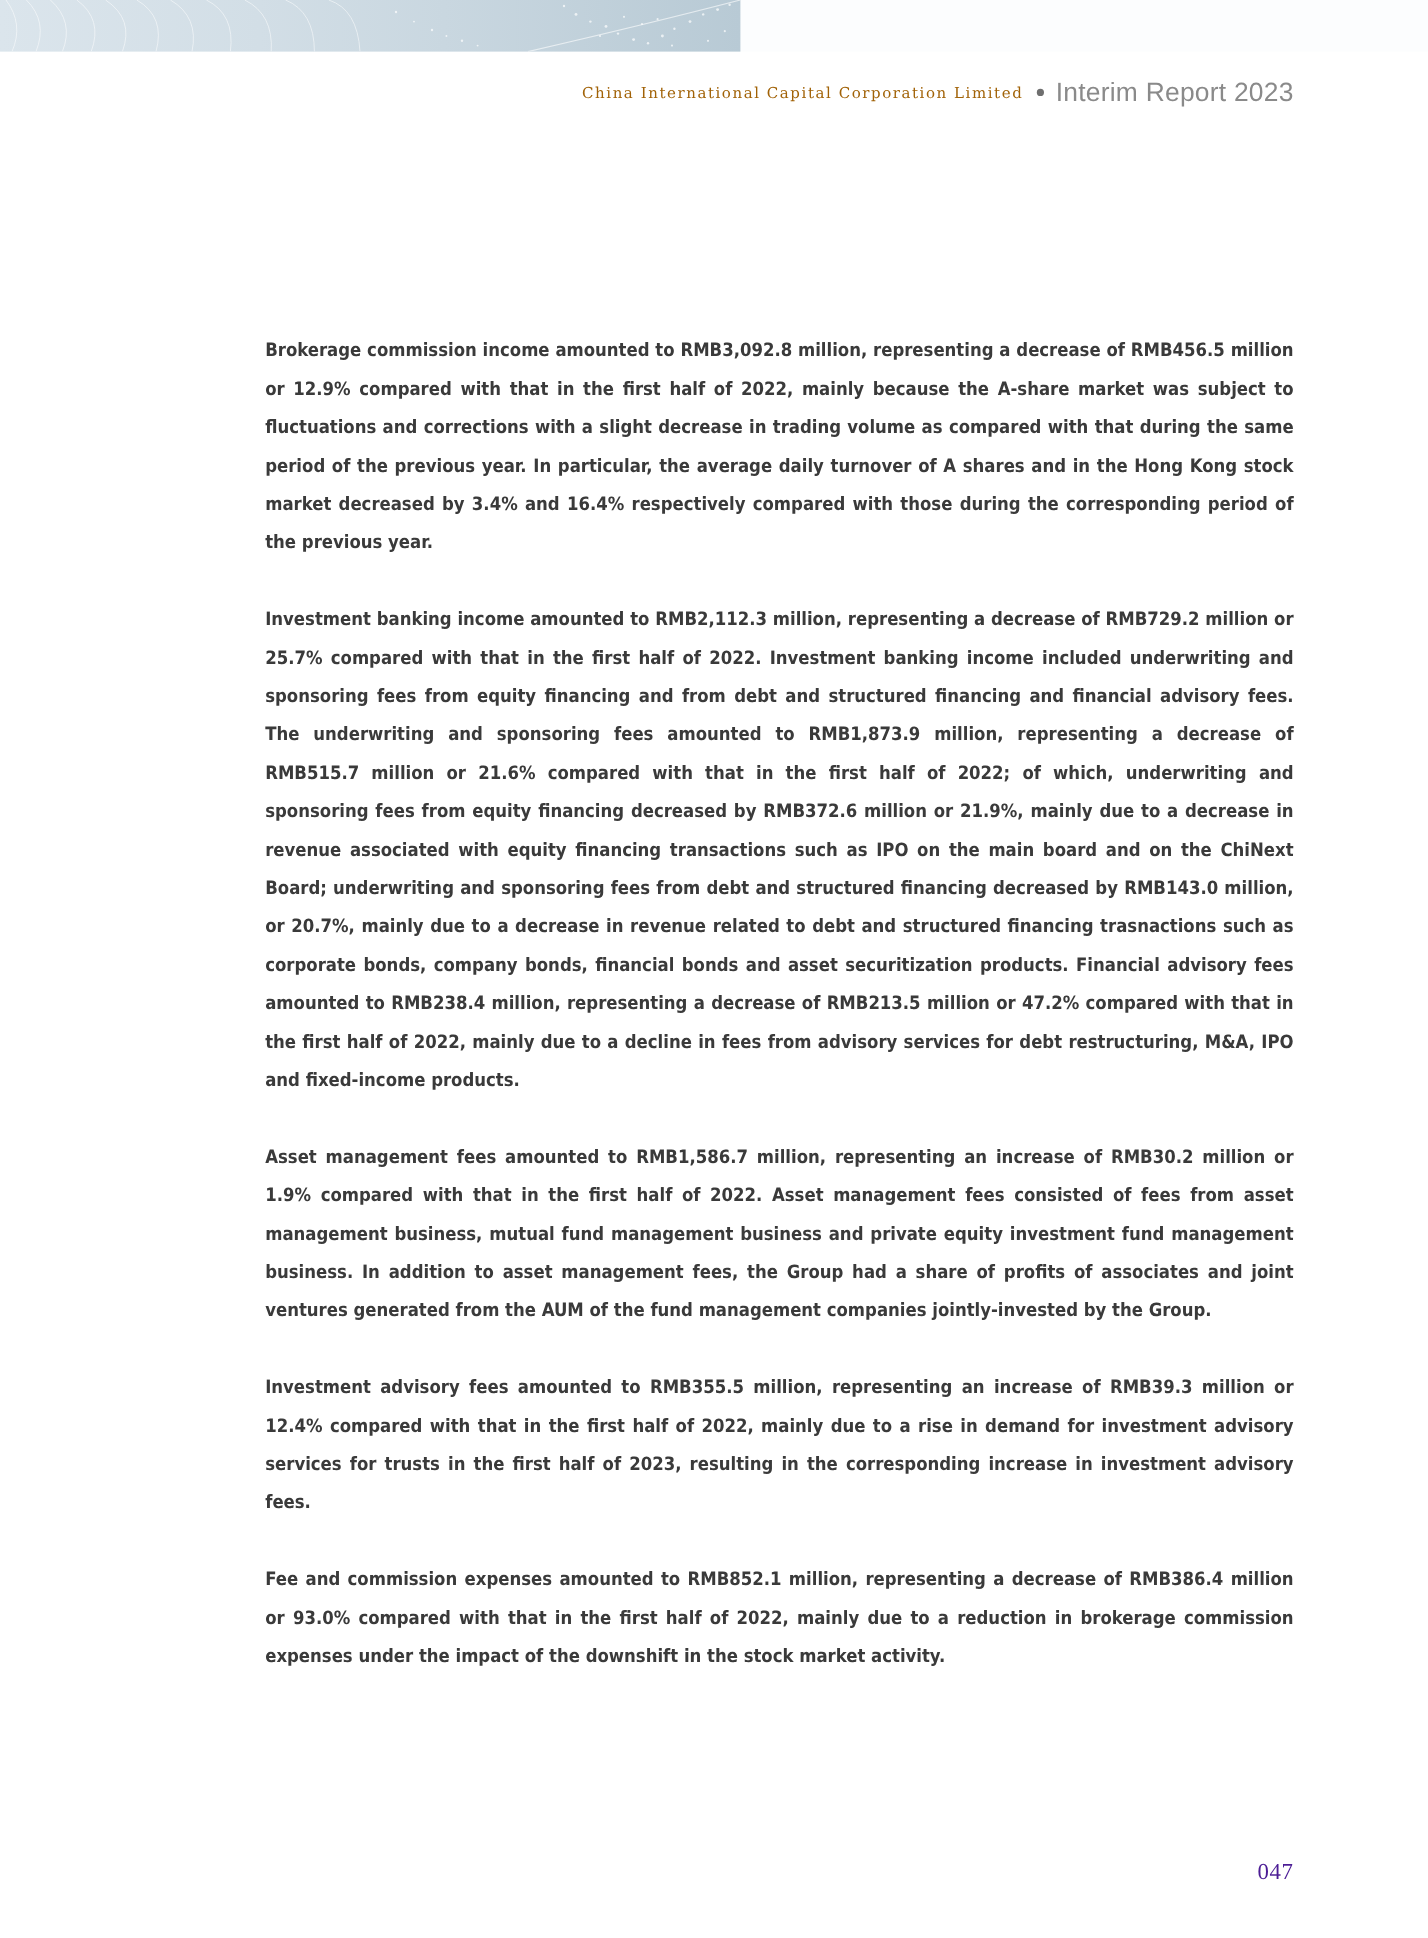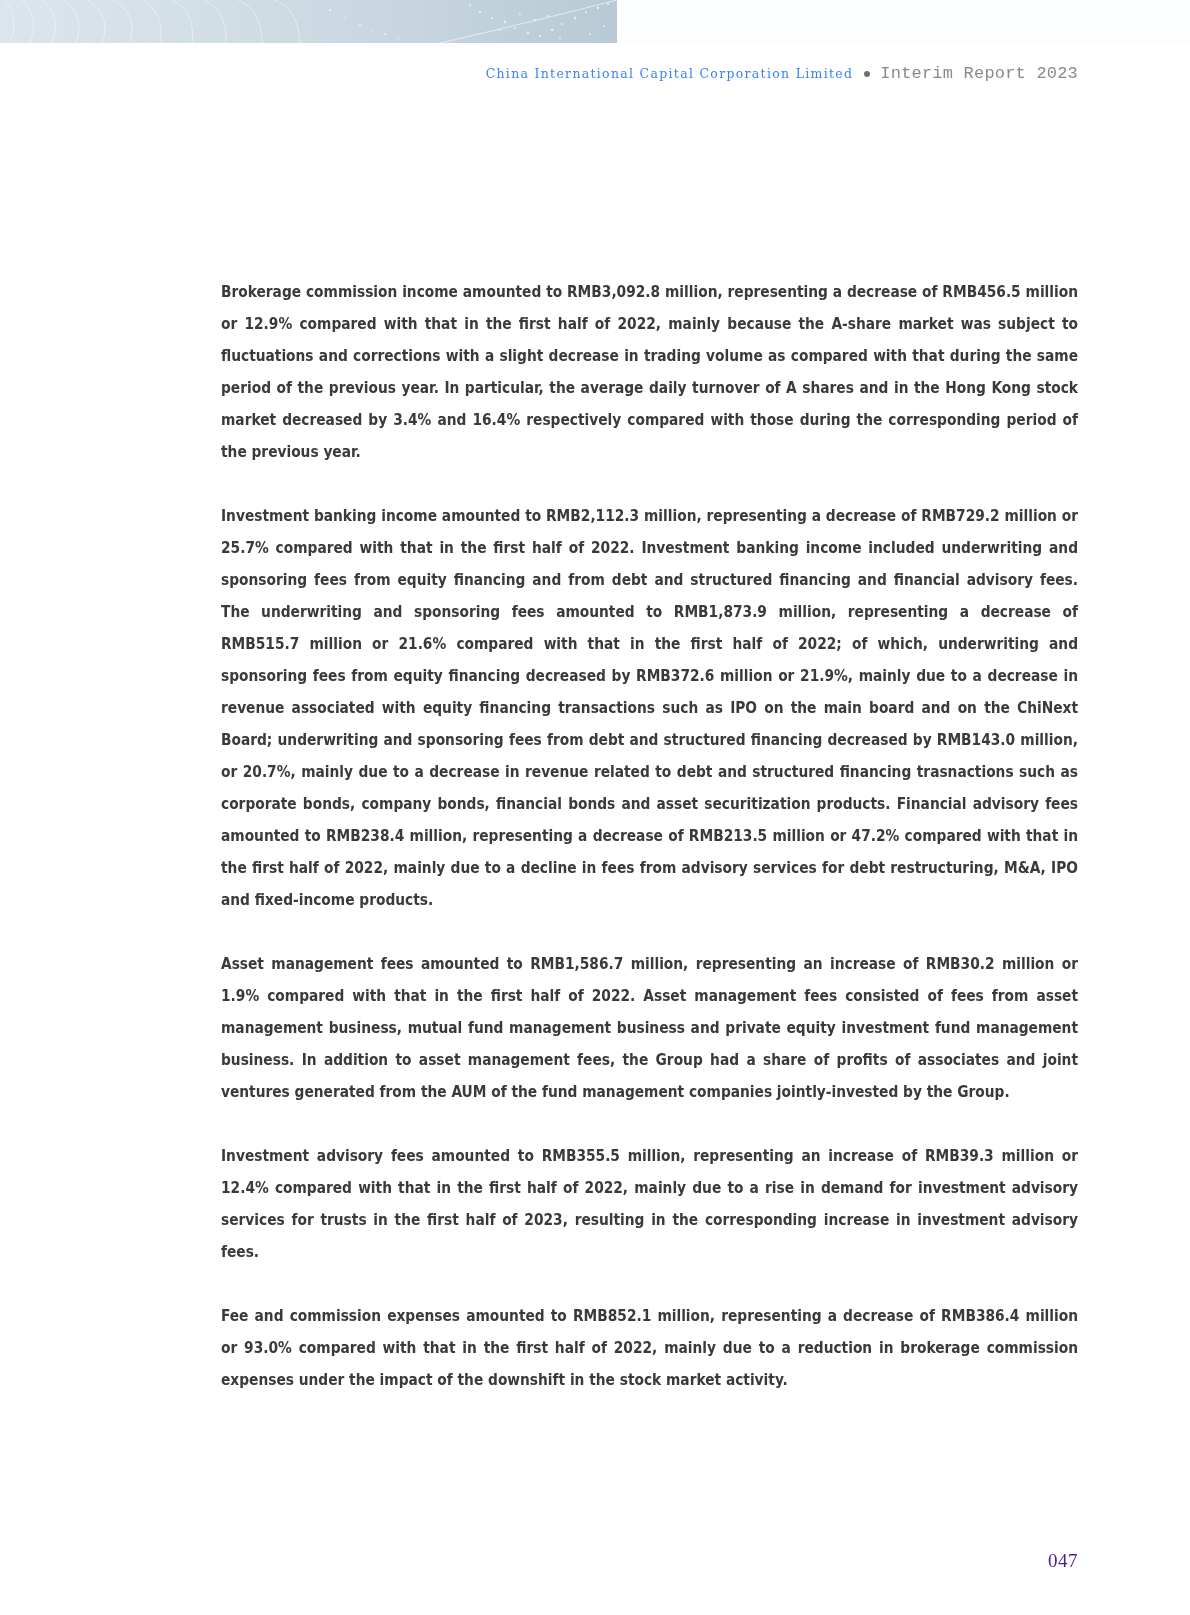--- a/index.html
+++ b/index.html
@@ -42,33 +42,33 @@
       font-family: "DejaVu Serif", "Liberation Serif", serif;
       font-size: 14px;
       color: #6f6f6f;
       white-space: nowrap;
       display: flex;
       align-items: center;
     }
     .running-header .company {
       letter-spacing: 1.3px;
       font-size: 12.5px;
-      color: #3b82f6;
+      color: #a16207;
     }
     .running-header .bullet {
       display: inline-block;
       width: 6px;
       height: 6px;
       border-radius: 50%;
       background: #6f6f6f;
       margin: 0 10px 0 11px;
     }
     .running-header .report {
-      font-family: Liberation Mono, monospace;
-      font-size: 17px;
+      font-family: Liberation Sans, sans-serif;
+      font-size: 22px;
       color: #8a8a8a;
       letter-spacing: 0.2px;
     }
     .content {
       position: absolute;
       left: 221px;
       top: 276px;
       width: 857px;
       font-family: "DejaVu Sans", "Liberation Sans", sans-serif;
       font-size: 15.3px;

